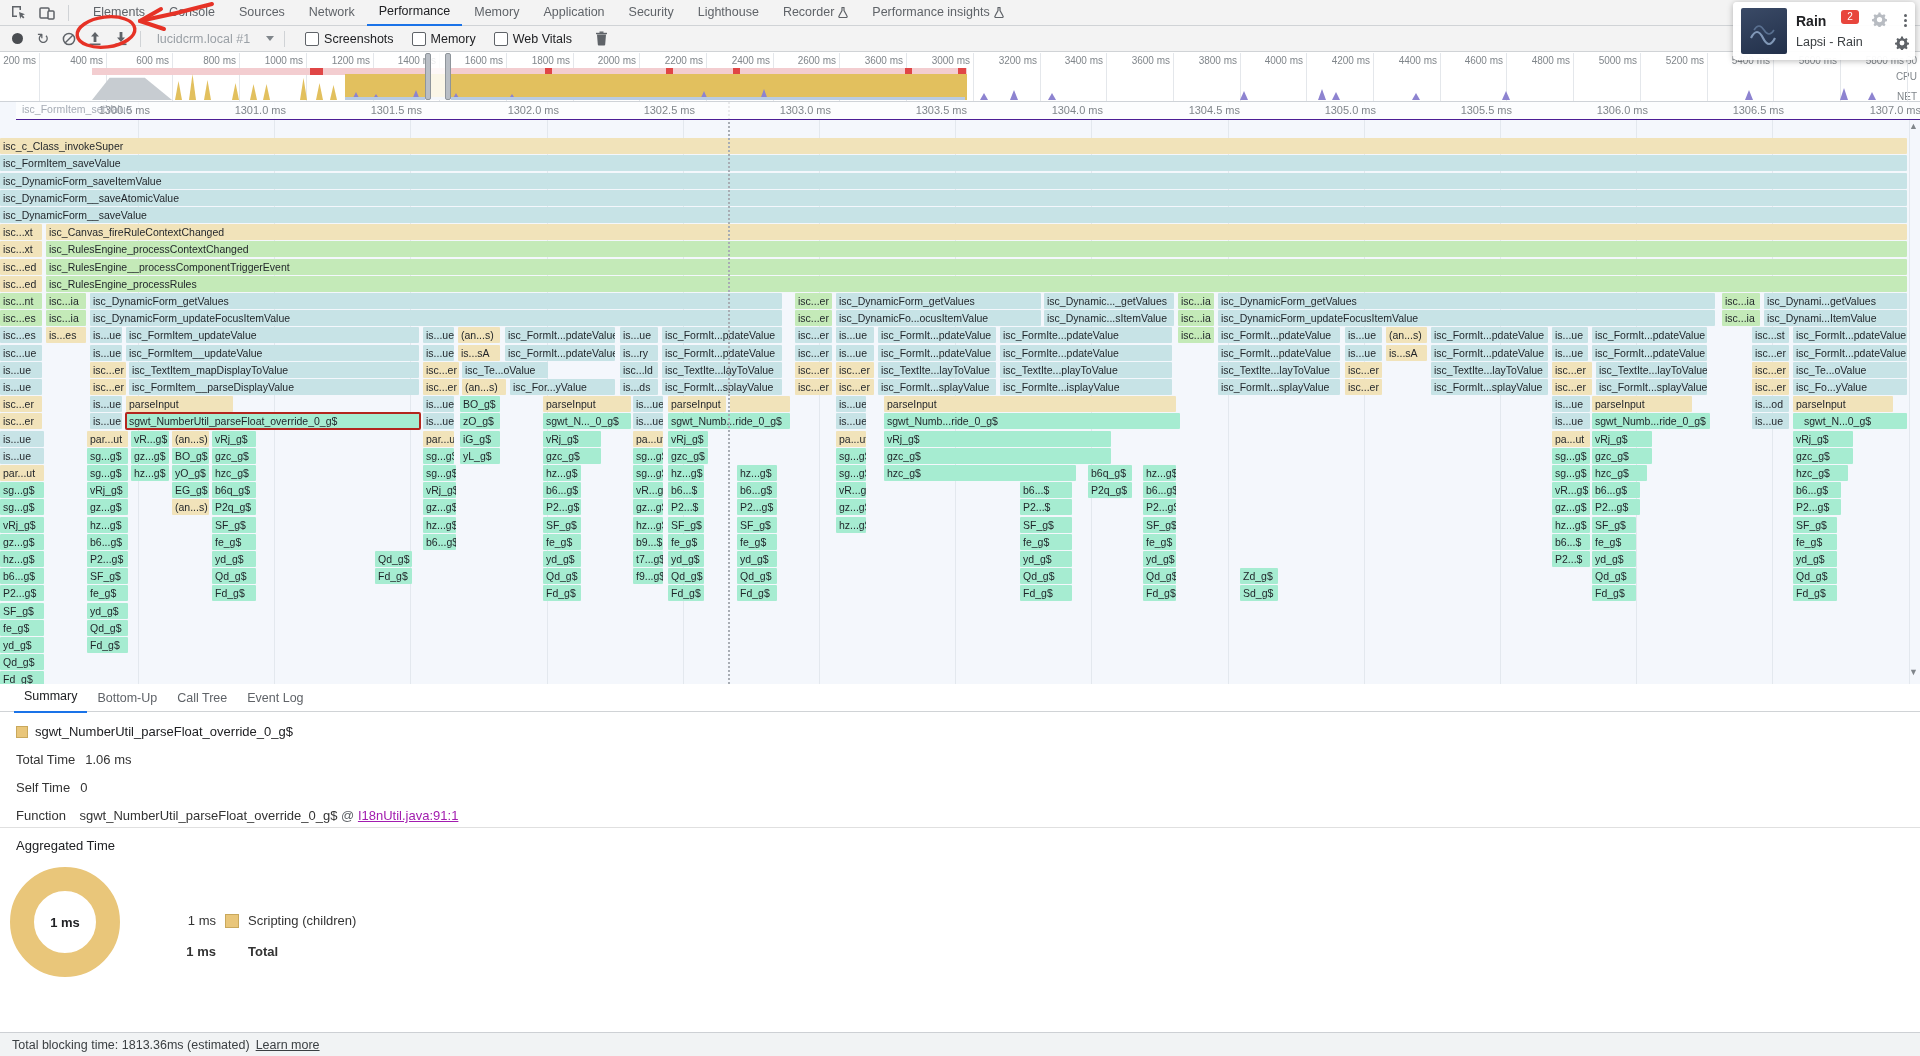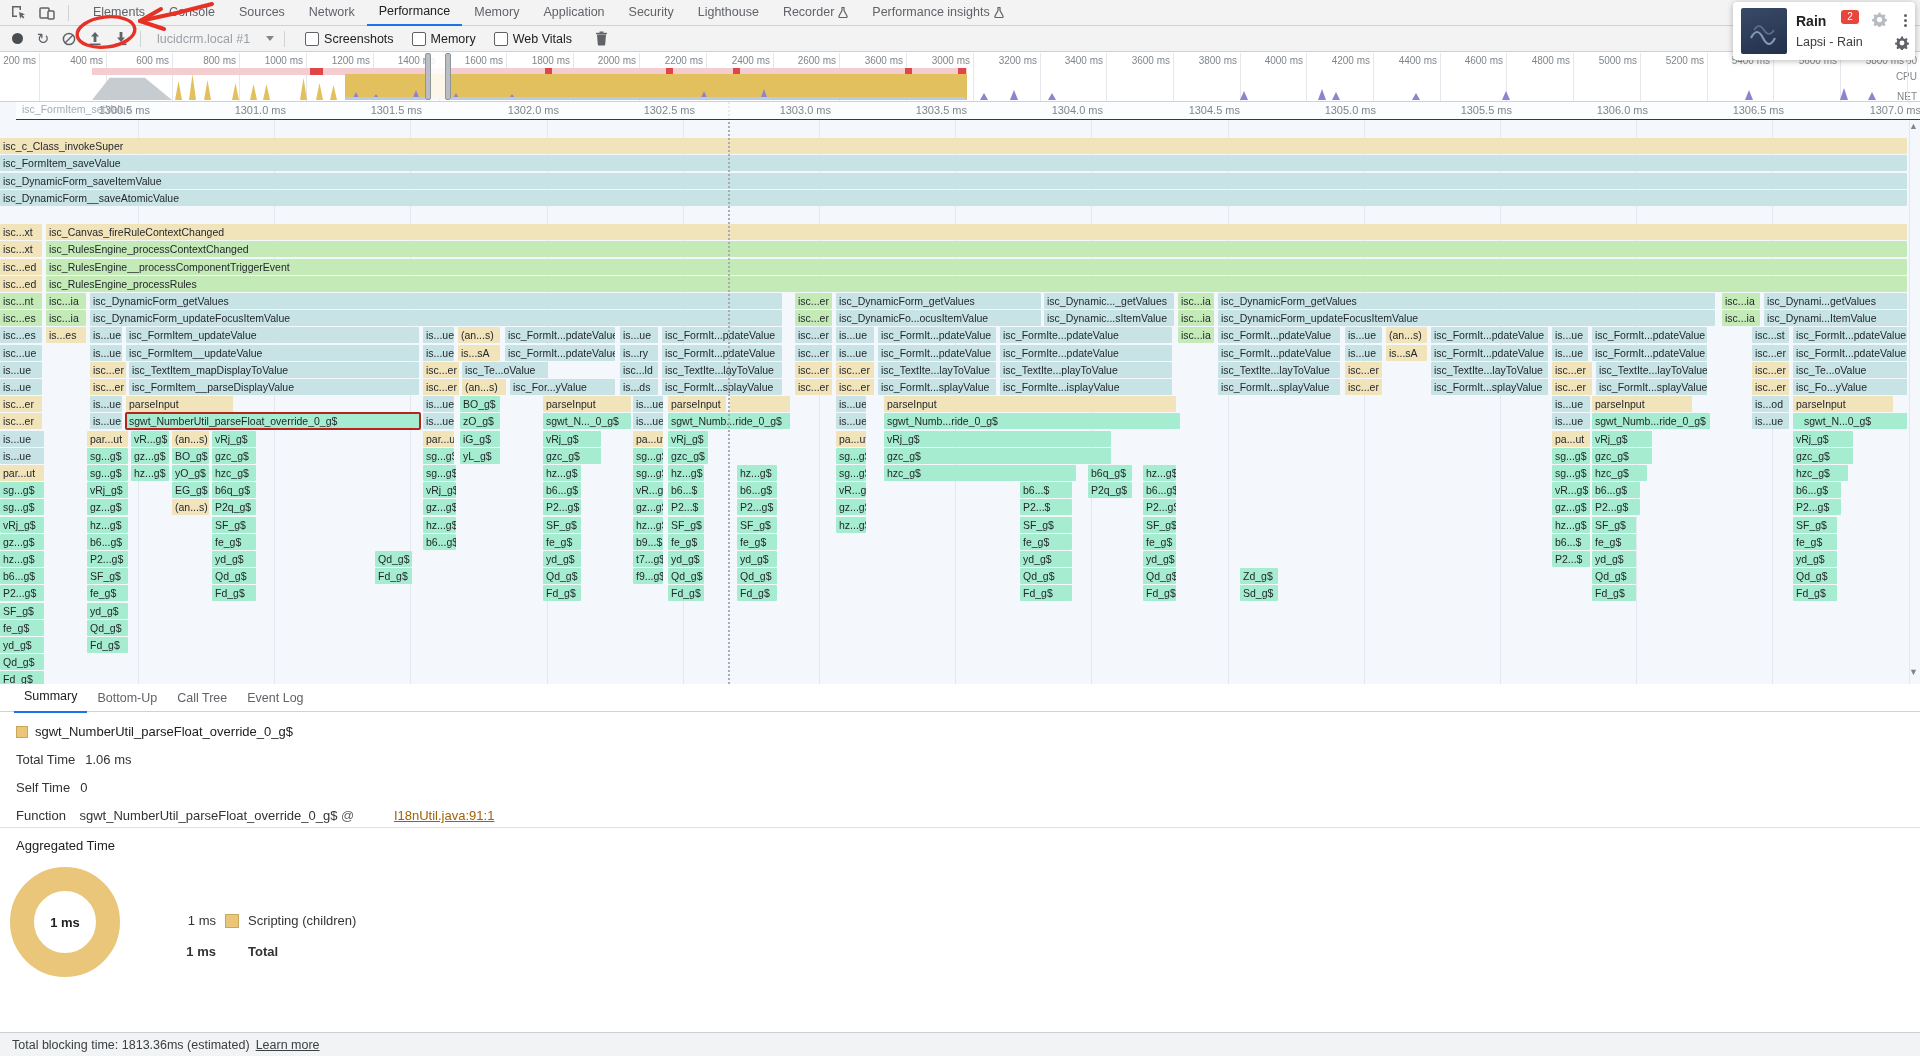--- a/index.html
+++ b/index.html
@@ -53,21 +53,21 @@
   
   .btabs{position:absolute;left:0;top:685px;width:1920px;height:27px;background:#fff;border-bottom:1px solid #d0d3d6;display:flex;align-items:center;padding-left:14px;box-sizing:border-box;}
   .btab{font-size:12.5px;color:#5f6368;padding:0 10px;height:27px;line-height:27px;}
   .btab.active{color:#202124;border-bottom:2px solid #1a73e8;line-height:25px;}
   
   .summary{position:absolute;left:0;top:712px;width:1920px;}
   .sum-title{display:flex;align-items:center;gap:7px;padding:12px 0 0 16px;font-size:13px;color:#202124;}
   .swatch{width:12px;height:12px;background:#e9c67a;border:1px solid #c9a85c;box-sizing:border-box;}
   .sum-row{padding:13px 0 0 16px;font-size:13px;color:#333;}
   .sum-lab{color:#333;margin-right:10px;}
-  .fn-link{color:#a16207;margin-left:36px;}
+  .fn-link{color:#a21caf;}
   .at-divider{position:absolute;left:0;top:827px;width:1920px;height:1px;background:#e0e0e0;}
   .at-title{position:absolute;left:16px;top:838px;font-size:13px;color:#202124;}
   .donut{position:absolute;left:10px;top:867px;width:62px;height:62px;border:24px solid #e9c67a;border-radius:50%;}
   .donut-val{position:absolute;left:10px;top:867px;width:110px;height:110px;display:flex;align-items:center;justify-content:center;font-size:13px;font-weight:bold;color:#202124;}
   .legend-row{position:absolute;font-size:13px;color:#333;display:flex;align-items:center;gap:9px;}
   .lg-val{display:inline-block;width:34px;text-align:right;}
   
   .statusbar{position:absolute;left:0;top:1032px;width:1920px;height:24px;background:#f1f3f4;border-top:1px solid #cdd0d4;display:flex;align-items:center;padding-left:12px;box-sizing:border-box;font-size:12.5px;color:#3c4043;gap:6px;}
   .learn{color:#3c4043;text-decoration:underline;}
   
@@ -312,20 +312,21 @@
       <div class="fl-grid" style="left: 1364px;"></div>
       <div class="fl-grid" style="left: 1500px;"></div>
       <div class="fl-grid" style="left: 1636px;"></div>
       <div class="fl-grid" style="left: 1772px;"></div>
       <div class="fl-grid" style="left: 1909px;"></div>
       <div class="dashline" style="left: 728px;"></div>
       <div class="bar c-y" style="left: 0px; width: 1907px; top: 36.2px;">isc_c_Class_invokeSuper</div>
       <div class="bar c-t" style="left: 0px; width: 1907px; top: 53.4px;">isc_FormItem_saveValue</div>
       <div class="bar c-t" style="left: 0px; width: 1907px; top: 70.6px;">isc_DynamicForm_saveItemValue</div>
       <div class="bar c-t" style="left: 0px; width: 1907px; top: 87.8px;">isc_DynamicForm__saveAtomicValue</div>
+      <div class="bar c-t" style="left: 0px; width: 1907px; top: 105px;">isc_DynamicForm__saveValue</div>
       <div class="bar c-y" style="left: 0px; width: 42px; top: 122.2px;">isc...xt</div>
       <div class="bar c-y" style="left: 46px; width: 1861px; top: 122.2px;">isc_Canvas_fireRuleContextChanged</div>
       <div class="bar c-y" style="left: 0px; width: 42px; top: 139.4px;">isc...xt</div>
       <div class="bar c-g" style="left: 46px; width: 1861px; top: 139.4px;">isc_RulesEngine_processContextChanged</div>
       <div class="bar c-y" style="left: 0px; width: 42px; top: 156.6px;">isc...ed</div>
       <div class="bar c-g" style="left: 46px; width: 1861px; top: 156.6px;">isc_RulesEngine__processComponentTriggerEvent</div>
       <div class="bar c-y" style="left: 0px; width: 42px; top: 173.8px;">isc...ed</div>
       <div class="bar c-g" style="left: 46px; width: 1861px; top: 173.8px;">isc_RulesEngine_processRules</div>
       <div class="bar c-g" style="left: 0px; width: 42px; top: 191px;">isc...nt</div>
       <div class="bar c-g" style="left: 46px; width: 40px; top: 191px;">isc...ia</div>

